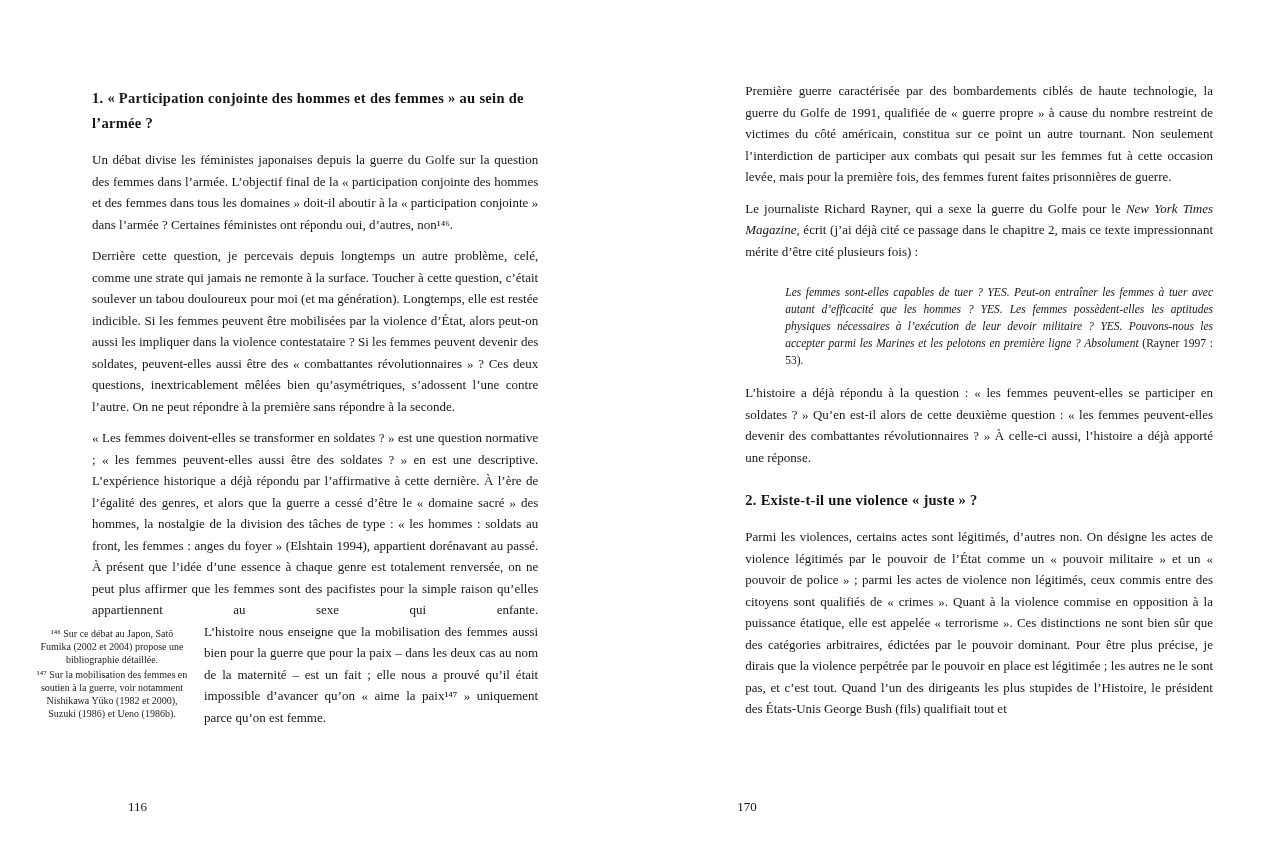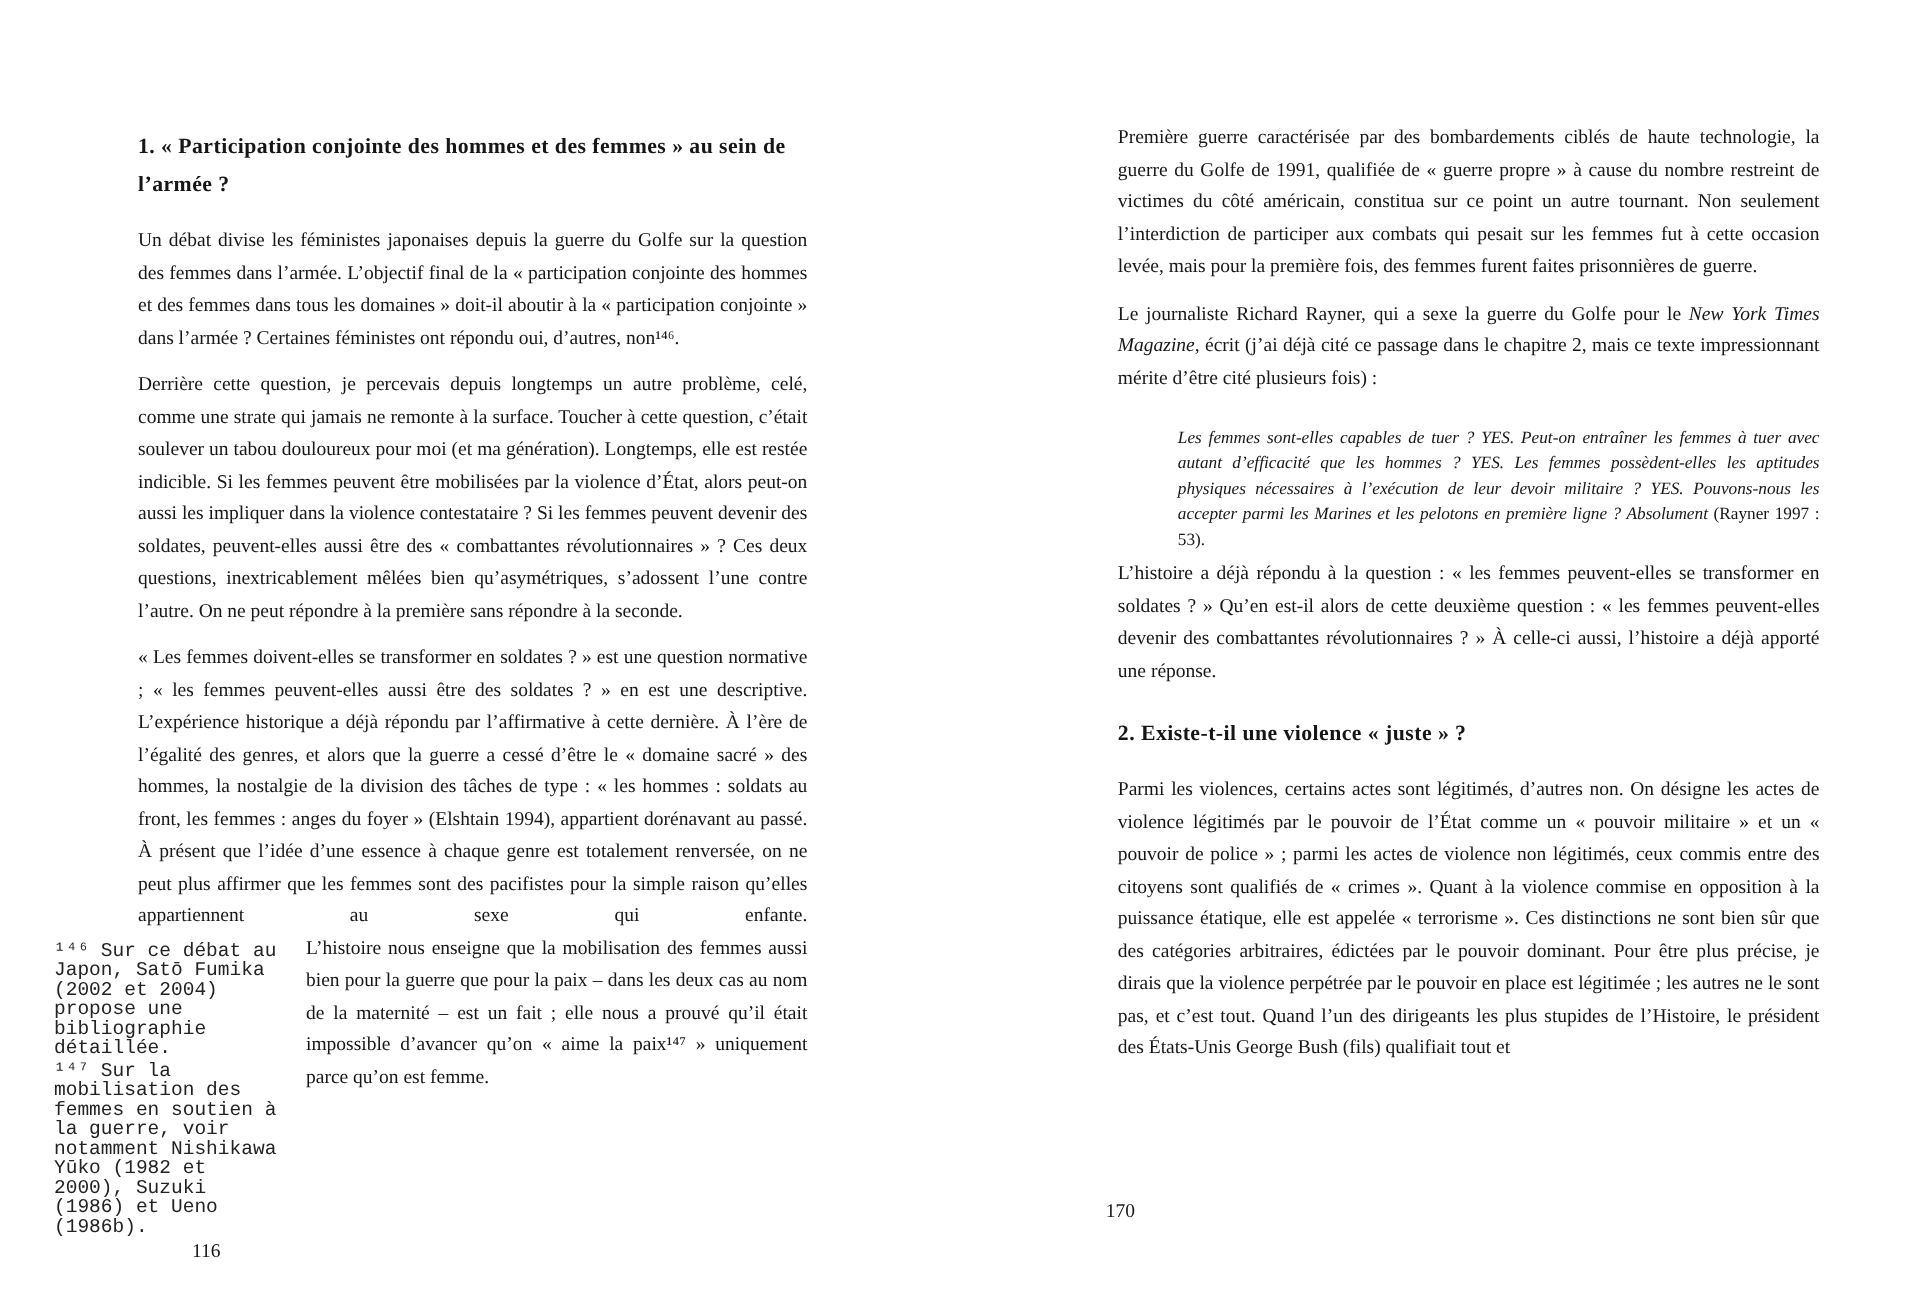--- a/index.html
+++ b/index.html
@@ -47,32 +47,32 @@
   .p3a { margin: 0; text-align-last: justify; }
 
   .bottom-row {
     display: flex;
     margin-left: -56px;
     gap: 16px;
   }
   .footnotes {
     flex: 0 0 152px;
     width: 152px;
-    font-family: Liberation Mono, monospace;
-    font-size: 13px;
+    font-family: Liberation Serif, serif;
+    font-size: 10px;
     line-height: 13px;
     color: #222222;
     padding-top: 6px;
-    text-align: left;
+    text-align: center;
   }
   .fn { margin: 0 0 2px 0; }
   .cont { flex: 1; margin: 0; }
 
   .quote {
-    margin: 12px 0 2px 40px;
+    margin: 12px 0 13px 40px;
     font-size: 11.5px;
     line-height: 17px;
     text-align: justify;
     hyphens: auto;
   }
   .quote em { font-style: italic; }
   .cite { font-style: normal; }
   .ital { font-style: italic; }
 
   .pagenum {
@@ -101,19 +101,19 @@
       </aside>
       <p class="body cont">L’histoire nous enseigne que la mobilisation des femmes aussi bien pour la guerre que pour la paix – dans les deux cas au nom de la maternité – est un fait ; elle nous a prouvé qu’il était impossible d’avancer qu’on « aime la paix¹⁴⁷ » uniquement parce qu’on est femme.</p>
     </div>
     <div class="pagenum pagenum-left">116</div>
   </section>
 
   <section class="page page-right">
     <p class="body">Première guerre caractérisée par des bombardements ciblés de haute technologie, la guerre du Golfe de 1991, qualifiée de « guerre propre » à cause du nombre restreint de victimes du côté américain, constitua sur ce point un autre tournant. Non seulement l’interdiction de participer aux combats qui pesait sur les femmes fut à cette occasion levée, mais pour la première fois, des femmes furent faites prisonnières de guerre.</p>
     <p class="body"><span>Le journaliste Richard Rayner, qui a sexe la guerre du Golfe pour le </span><em class="ital">New York Times Magazine</em><span>, écrit (j’ai déjà cité ce passage dans le chapitre 2, mais ce texte impressionnant mérite d’être cité plusieurs fois) :</span></p>
     <blockquote class="quote"><em>Les femmes sont-elles capables de tuer ? YES. Peut-on entraîner les femmes à tuer avec autant d’efficacité que les hommes ? YES. Les femmes possèdent-elles les aptitudes physiques nécessaires à l’exécution de leur devoir militaire ? YES. Pouvons-nous les accepter parmi les Marines et les pelotons en première ligne ? Absolument</em> <span class="cite">(Rayner 1997 : 53).</span></blockquote>
-    <p class="body">L’histoire a déjà répondu à la question : « les femmes peuvent-elles se transformer en soldates ? » Qu’en est-il alors de cette deuxième question : « les femmes peuvent-elles devenir des combattantes révolutionnaires ? » À celle-ci aussi, l’histoire a déjà apporté une réponse.</p>
+    <p class="body">L’histoire a déjà répondu à la question : « les femmes peuvent-elles se participer en soldates ? » Qu’en est-il alors de cette deuxième question : « les femmes peuvent-elles devenir des combattantes révolutionnaires ? » À celle-ci aussi, l’histoire a déjà apporté une réponse.</p>
     <h2 class="heading heading2">2. Existe-t-il une violence « juste » ?</h2>
     <p class="body">Parmi les violences, certains actes sont légitimés, d’autres non. On désigne les actes de violence légitimés par le pouvoir de l’État comme un « pouvoir militaire » et un « pouvoir de police » ; parmi les actes de violence non légitimés, ceux commis entre des citoyens sont qualifiés de « crimes ». Quant à la violence commise en opposition à la puissance étatique, elle est appelée « terrorisme ». Ces distinctions ne sont bien sûr que des catégories arbitraires, édictées par le pouvoir dominant. Pour être plus précise, je dirais que la violence perpétrée par le pouvoir en place est légitimée ; les autres ne le sont pas, et c’est tout. Quand l’un des dirigeants les plus stupides de l’Histoire, le président des États-Unis George Bush (fils) qualifiait tout et</p>
     <div class="pagenum pagenum-right">170</div>
   </section>
 
 </div>
 
 </body></html>

